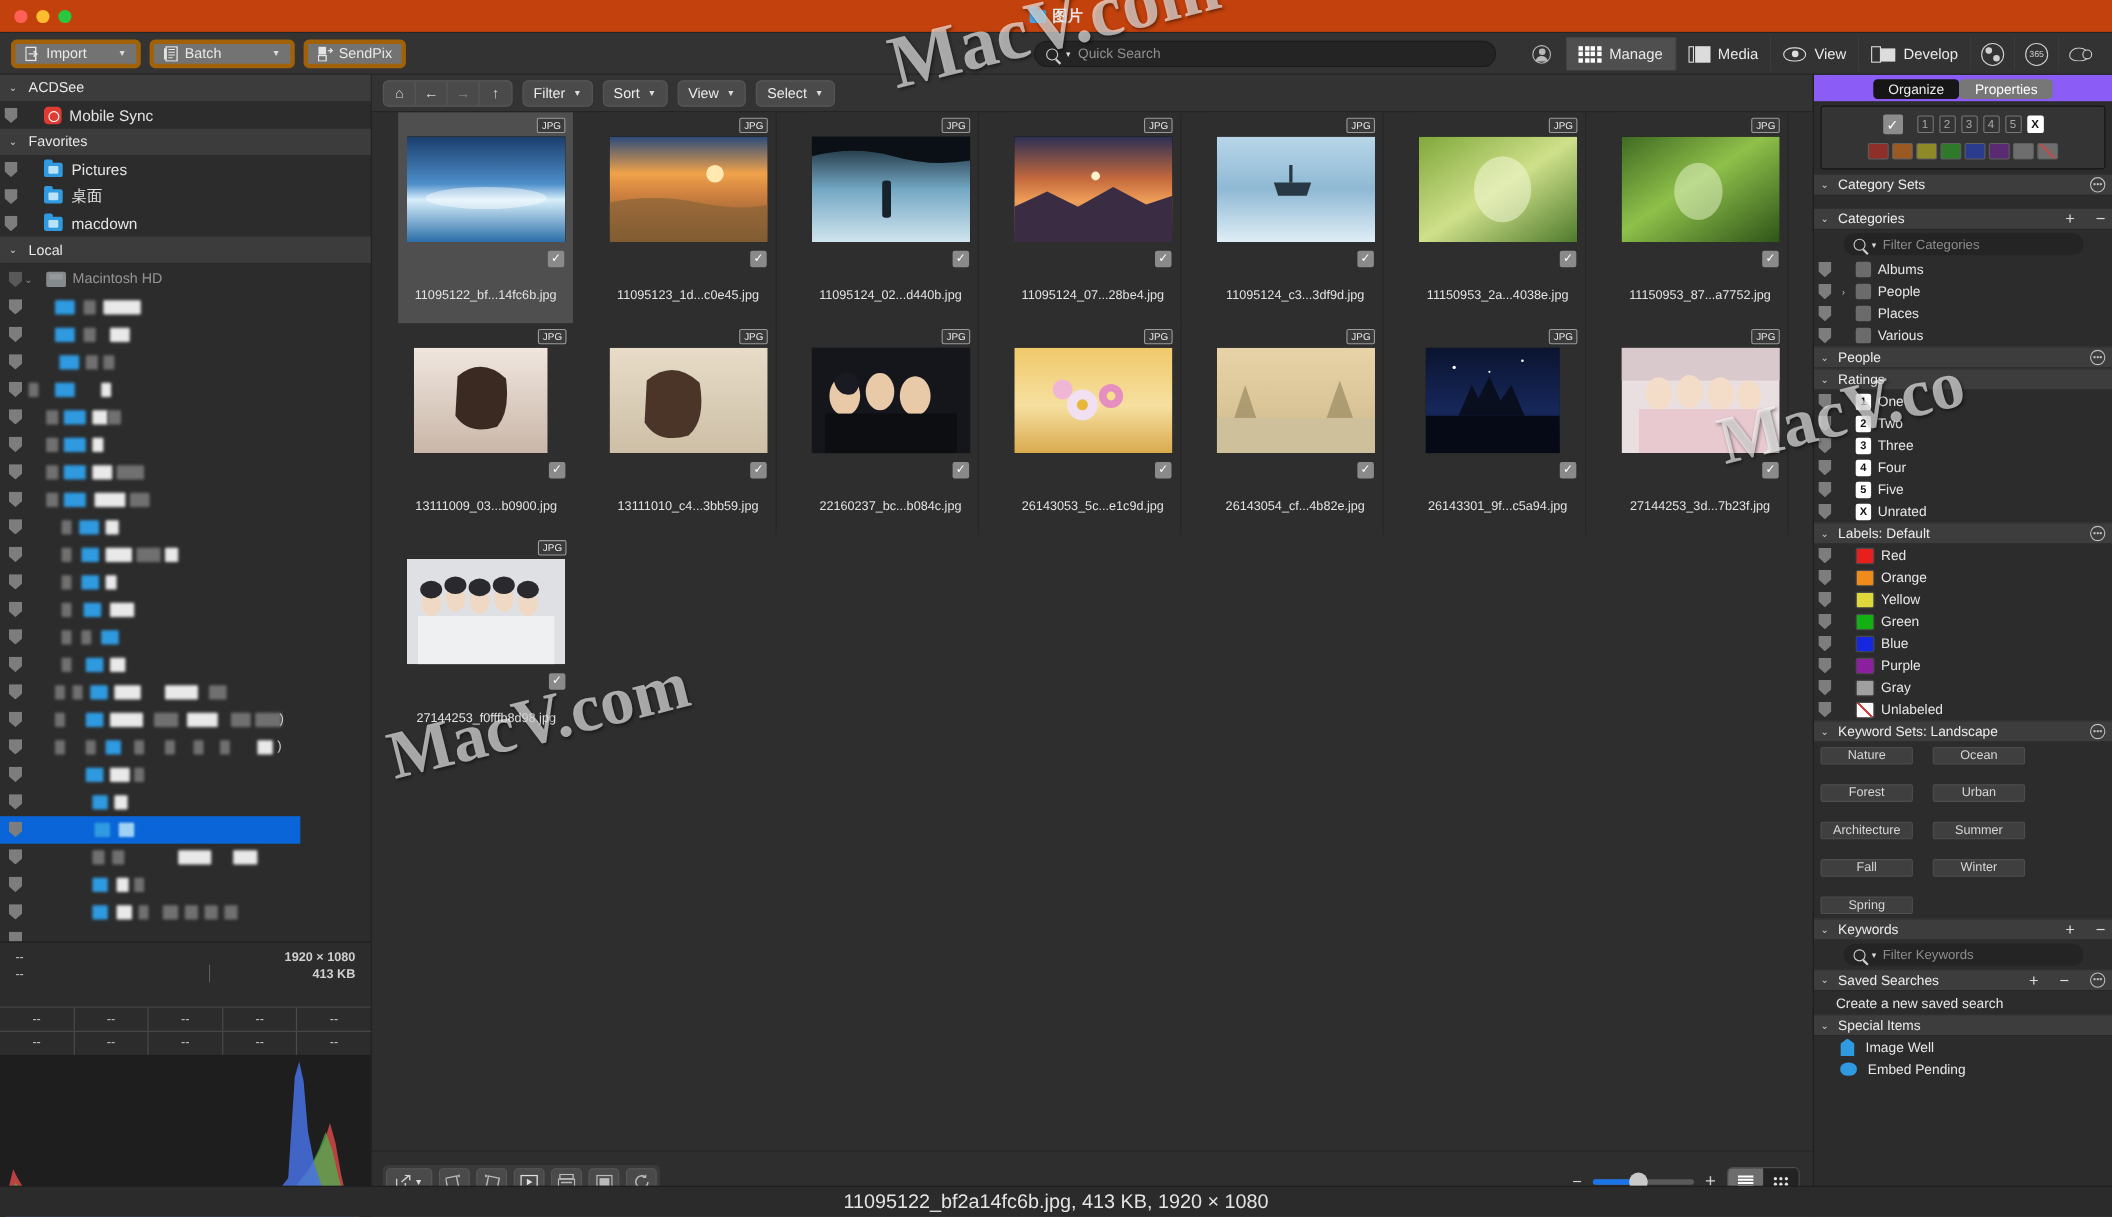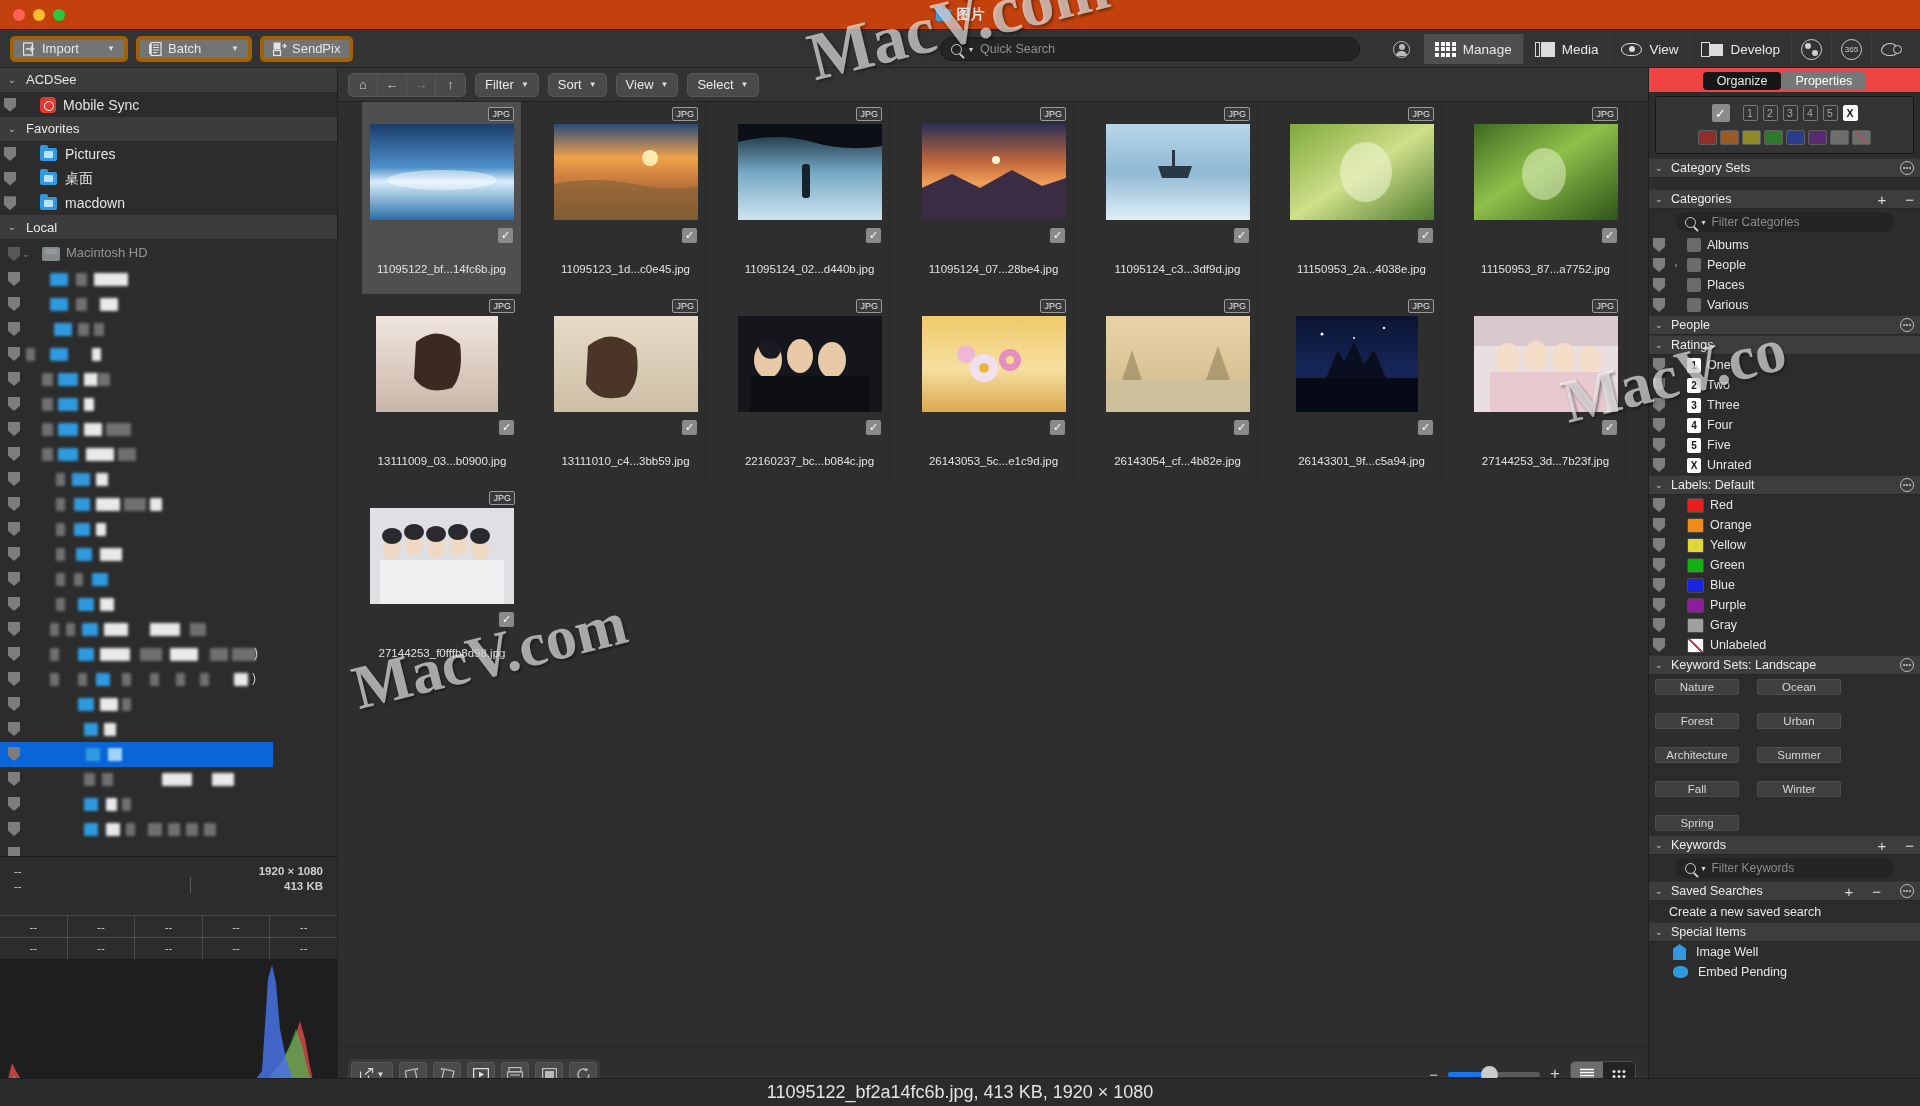--- a/index.html
+++ b/index.html
@@ -204,21 +204,21 @@
   .zslider .fill { position: absolute; left: 0; top: 0; height: 5px; width: 40px; background: #1a74e8; border-radius: 3px; }
   .zslider .knob { position: absolute; left: 33px; top: -6px; width: 17px; height: 17px; border-radius: 50%; background: #cacaca; }
   .vtog { display: flex; border-radius: 5px; overflow: hidden; border: 1px solid #4d4d4d; }
   .vtog div { width: 32px; height: 24px; display: flex; align-items: center; justify-content: center; cursor: pointer; }
   .vtog .on { background: #6d6d6d; }
   .vtog .off { background: #232323; }
 
   
   .rpanel { position: absolute; right: 0; top: 68px; width: 272px; bottom: 0;
             background: #2c2c2c; border-left: 1px solid #1f1f1f; overflow: hidden; }
-  .rtabs { height: 24px; display: flex; justify-content: center; align-items: center; background: #ef4444; padding-top: 2px; }
+  .rtabs { height: 24px; display: flex; justify-content: center; align-items: center; background: #8b5cf6; padding-top: 2px; }
   .rtab { font-size: 12.5px; padding: 2px 14px; border-radius: 4px; cursor: pointer; color: #eaeaea; }
   .rtab.active { background: #777777; color: #fff; }
   .rtab.dark { background: #161616; }
   .ratingbox { margin: 4px 6px; border: 1px solid #151515; background: #343434; border-radius: 3px; padding: 7px 0 8px 0; }
   .rbrow { display: flex; align-items: center; justify-content: center; gap: 5px; }
   .rcheck { width: 18px; height: 18px; background: #8c8c8c; border-radius: 2px; color: #fff; font-size: 13px;
             display: flex; align-items: center; justify-content: center; margin-right: 8px; }
   .rnum { width: 15px; height: 16px; border: 1px solid #777; border-radius: 2px; font-size: 10.5px;
           display: flex; align-items: center; justify-content: center; color: #a8a8a8; }
   .rnum.x { background: #fff; color: #111; border-color: #fff; font-weight: 700; }
@@ -291,21 +291,21 @@
     <div class="tb-left">
       <div class="tbtn" style="width:118px;">
         <svg width="14" height="14" viewBox="0 0 14 14">
             <rect x="0.5" y="1" width="9" height="12" fill="none" stroke="#e4e4e4" stroke-width="1.3"></rect>
             <path d="M3 7h7M7.5 4.5L10.5 7 7.5 9.5" fill="none" stroke="#e4e4e4" stroke-width="1.3"></path>
           </svg>
         <span>Import</span>
         <span style="flex:1"></span>
           <span class="caret">▼</span>
       </div>
-      <div class="tbtn" style="width:116px;">
+      <div class="tbtn" style="width:132px;">
         <svg width="14" height="14" viewBox="0 0 14 14">
             <rect x="2" y="0.5" width="10" height="13" fill="none" stroke="#e4e4e4" stroke-width="1.2"></rect>
             <path d="M4 3h6M4 5.5h6M4 8h6M4 10.5h4" stroke="#e4e4e4" stroke-width="1.1"></path>
             <rect x="0" y="2" width="2.5" height="10" fill="#e4e4e4"></rect>
           </svg>
         <span>Batch</span>
         <span style="flex:1"></span>
           <span class="caret">▼</span>
       </div>
       <div class="tbtn">

